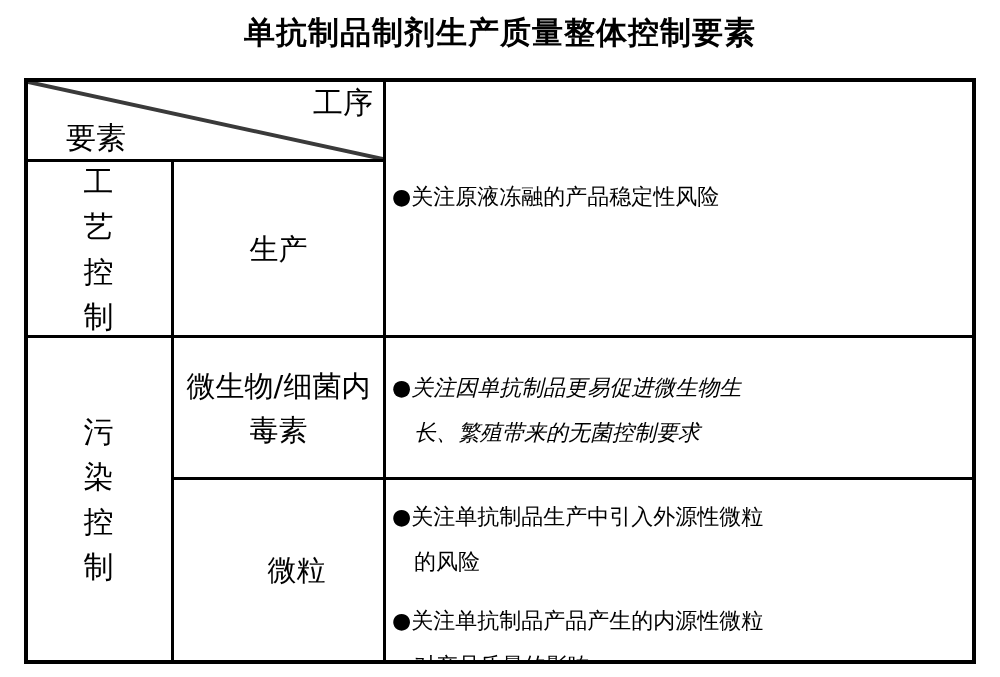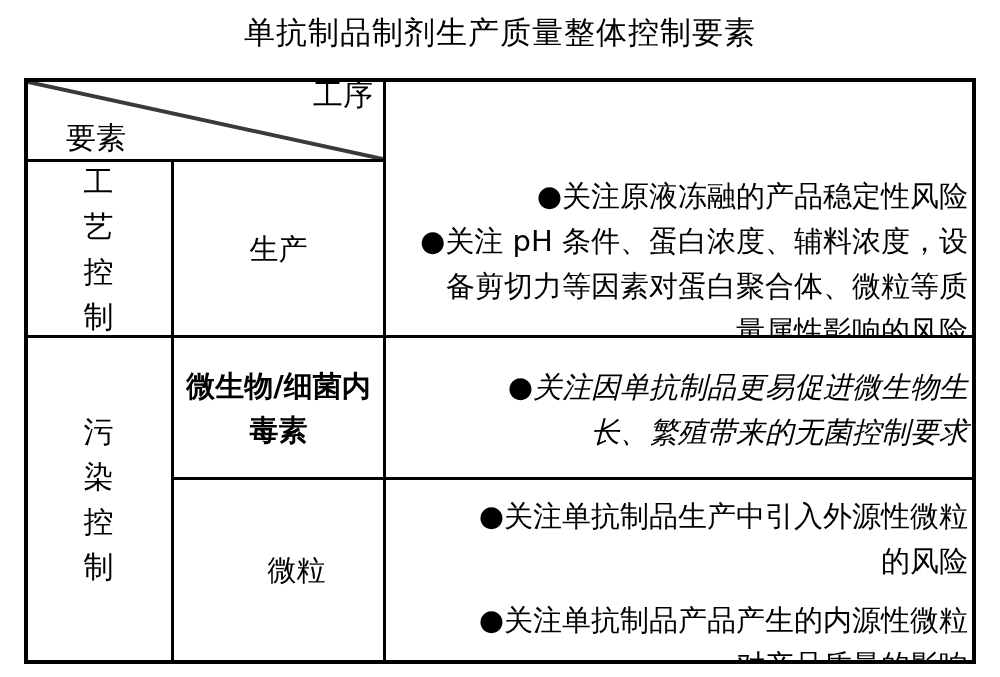--- a/index.html
+++ b/index.html
@@ -16,21 +16,21 @@
     background: #ffffff;
     overflow: hidden;
   }
   .page-title {
     position: absolute;
     top: 12px;
     left: 0;
     width: 100%;
     text-align: center;
     font-size: 31px;
-    font-weight: normal;
+    font-weight: bold;
     letter-spacing: 1px;
   }
   .ctrl-table {
     position: absolute;
     left: 24px;
     top: 78px;
     width: 952px;
     height: 586px;
     box-sizing: border-box;
     border: 4px solid #000000;
@@ -48,21 +48,21 @@
   .cell.no-b { border-bottom: none; }
 
   
   .corner {
     grid-column: 1 / 3;
     grid-row: 1;
     position: relative;
   }
   .corner svg { position: absolute; left: 0; top: 0; width: 100%; height: 100%; }
   .corner .lbl { position: absolute; font-size: 30px; line-height: 1; }
-  .corner .lbl-process { top: 0; right: 10px; font-family: Liberation Mono, monospace; }
+  .corner .lbl-process { top: 6px; right: 10px; }
   .corner .lbl-factor { bottom: 6px; left: 8px; margin-left: 30px; }
 
   .col-head {
     grid-column: 3;
     grid-row: 1;
     display: flex;
     align-items: center;
     justify-content: center;
     font-size: 30px;
     letter-spacing: 4px;
@@ -84,28 +84,27 @@
   .proc-cell {
     display: flex;
     align-items: center;
     justify-content: center;
     text-align: center;
     font-size: 29px;
     line-height: 44px;
     white-space: pre-line;
   }
   .proc-1 { grid-column: 2; grid-row: 2; }
-  .proc-2a { grid-column: 2; grid-row: 3; font-weight: bold; }
+  .proc-2a { grid-column: 2; grid-row: 3; }
   .proc-2b { grid-column: 2; grid-row: 4; padding-left: 36px; }
 
   .detail-cell {
-    font-size: 29px;
+    font-size: 22px;
     line-height: 45px;
     padding: 8px 4px 4px 6px;
-    text-align: right;
   }
   .detail-1 { grid-column: 3; grid-row: 2; padding-top: 12px; }
   .detail-2a { grid-column: 3; grid-row: 3; display: flex; flex-direction: column; justify-content: center; font-style: italic; }
   .detail-2b { grid-column: 3; grid-row: 4; padding-top: 14px; }
 
   .bullet-para {
     white-space: pre-wrap;
     margin: 0;
   }
   .detail-2b .bullet-para + .bullet-para { margin-top: 14px; }
@@ -130,23 +129,20 @@
 
     <div class="cell v-cell factor-1">工
 艺
 控
 制</div>
 
     <div class="cell proc-cell proc-1">生产</div>
 
     <div class="cell no-r detail-cell detail-1">
       <p class="bullet-para">●关注原液冻融的产品稳定性风险</p>
-      <p class="bullet-para">●关注 pH 条件、蛋白浓度、辅料浓度，设
-备剪切力等因素对蛋白聚合体、微粒等质
-量属性影响的风险</p>
     </div>
 
     <div class="cell no-b v-cell factor-2">污
 染
 控
 制</div>
 
     <div class="cell proc-cell proc-2a">微生物/细菌内
 毒素</div>
 

